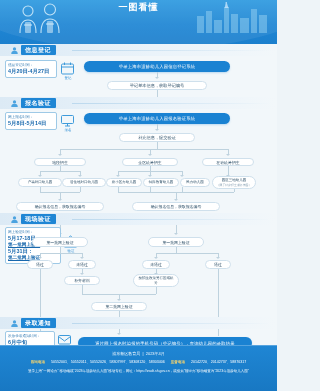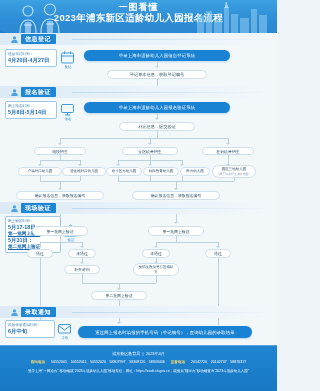--- a/index.html
+++ b/index.html
@@ -6,21 +6,21 @@
   body{
     width:277px;height:391px;overflow:hidden;
     font-family:"Liberation Sans","DejaVu Sans",sans-serif;
     background:#eef4f8;
     position:relative;
   }
   .page{position:relative;width:277px;height:391px;background:#f2f7fa;overflow:hidden;}
 
   
   .header{
-    position:relative;height:33px;width:277px;
+    position:relative;height:44px;width:277px;
     background:linear-gradient(180deg,#2f9ae0 0%,#1f86d4 55%,#1b7fcd 100%);
     overflow:hidden;
   }
   .hdr-wave{
     position:absolute;left:-30px;top:-40px;width:340px;height:90px;
     border-radius:50%;
     background:rgba(255,255,255,0.07);
   }
   .hdr-title{
     position:absolute;left:0;right:0;top:2px;text-align:center;color:#fff;
@@ -128,21 +128,20 @@
         <path d="M38 21 L46 21"></path>
       </g>
       <g fill="#d8eefb" opacity=".55">
         <rect x="17" y="19" width="6" height="11" rx="1"></rect>
         <rect x="39" y="18" width="6" height="12" rx="1"></rect>
       </g>
     </svg>
 
     <div class="hdr-title">
       <span class="hdr-t1">一图看懂</span>
-      <span class="hdr-t2">2023年浦东新区适龄幼儿入园报名流程</span>
     </div>
 
     <svg class="hdr-city" viewBox="0 0 78 31">
       <g fill="#8fcdf0" opacity=".55">
         <rect x="2" y="14" width="7" height="17"></rect>
         <rect x="11" y="9" width="6" height="22"></rect>
         <rect x="19" y="18" width="8" height="13"></rect>
         <rect x="29" y="5" width="5" height="26"></rect>
         <rect x="36" y="12" width="7" height="19"></rect>
         <rect x="45" y="16" width="9" height="15"></rect>

